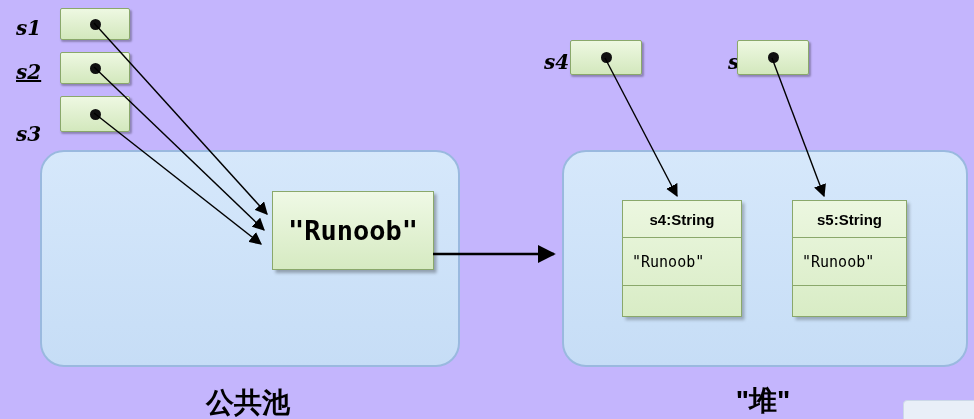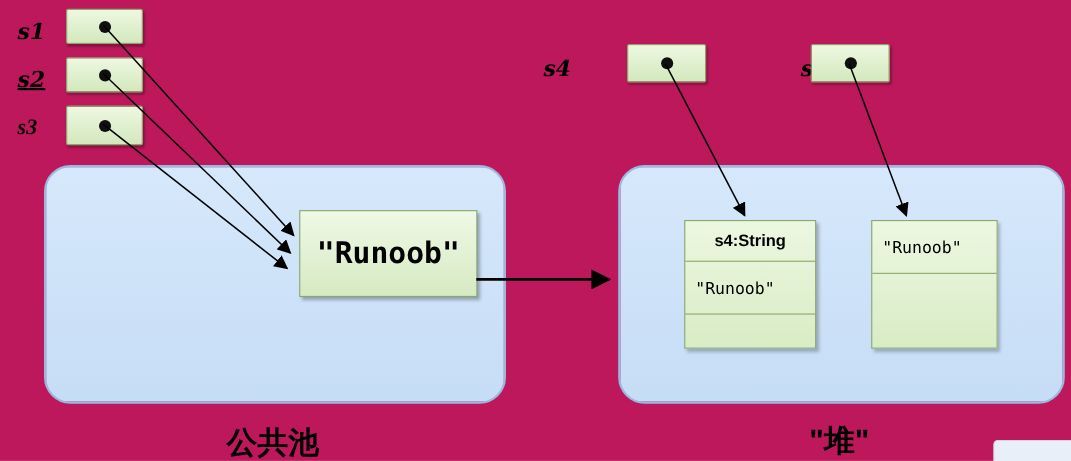--- a/index.html
+++ b/index.html
@@ -1,17 +1,17 @@
 <!DOCTYPE html>
 <html><head>
 <meta charset="utf-8">
 <style>
   html,body { margin:0; padding:0; background:#ffffff; }
   .canvas {
-    position:relative; width:974px; height:419px; background:#be185d;
+    position:relative; width:974px; height:419px; background:#c4b5fd;
     font-family:"Liberation Sans", sans-serif; overflow:hidden;
   }
 
   
   .ref-box {
     position:absolute;
     background:linear-gradient(180deg,#eef8e2 0%,#d3e8bd 100%);
     border:1px solid #8aa86b; border-radius:2px;
     box-shadow:1.5px 2px 2px rgba(0,0,0,.28);
     display:flex; align-items:center; justify-content:center;
@@ -77,51 +77,52 @@
 </head>
 <body>
 
 <div class="canvas">
 
   <div class="region" style="left:40px; top:150px; width:416px; height:213px;"></div>
   <div class="region" style="left:562px; top:150px; width:402px; height:213px;"></div>
 
   <div class="ref-label" style="left:16px; top:16px;">s1</div>
   <div class="ref-label" style="left:16px; top:60px;text-decoration:underline;">s2</div>
-  <div class="ref-label" style="left:16px; top:105px;font-family:Liberation Serif, serif;">s3</div>
+  <div class="ref-label" style="left:16px; top:122px;">s3</div>
 
   <div class="ref-box" style="left:60px; top:8px;  width:68px; height:30px;">
     <span class="dot"></span>
   </div>
   <div class="ref-box" style="left:60px; top:52px; width:68px; height:30px;">
     <span class="dot"></span>
   </div>
   <div class="ref-box" style="left:60px; top:96px; width:68px; height:34px;">
     <span class="dot"></span>
   </div>
 
-  <div class="ref-label" style="left:494px; top:50px;">s4</div>
+  <div class="ref-label" style="left:544px; top:50px;">s4</div>
   <div class="ref-label" style="left:688px; top:50px;margin-left:40px;">s5</div>
 
   <div class="ref-box" style="left:570px; top:40px; width:70px; height:33px;">
     <span class="dot"></span>
   </div>
   <div class="ref-box" style="left:737px; top:40px; width:70px; height:33px;">
     <span class="dot"></span>
   </div>
 
   <div class="literal-box" style="left:272px; top:191px; width:160px; height:77px;">"Runoob"</div>
 
   <div class="obj-box" style="left:622px; top:200px; width:118px; height:115px;">
     <div class="obj-header">s4:String</div>
     <div class="obj-value">"Runoob"</div>
     <div class="obj-footer"></div>
   </div>
 
   <div class="obj-box" style="left:792px; top:200px; width:113px; height:115px;">
+    <div class="obj-header">s5:String</div>
     <div class="obj-value">"Runoob"</div>
     <div class="obj-footer"></div>
   </div>
 
   <div class="region-label" style="left:40px; top:384px; width:416px;">公共池</div>
   <div class="region-label" style="left:562px; top:382px; width:402px;">"堆"</div>
 
   <svg class="arrows" width="974" height="419" viewBox="0 0 974 419">
     <defs>
       <marker id="ah" viewBox="0 0 10 10" refX="9" refY="5" markerWidth="9" markerHeight="9" orient="auto-start-reverse">

